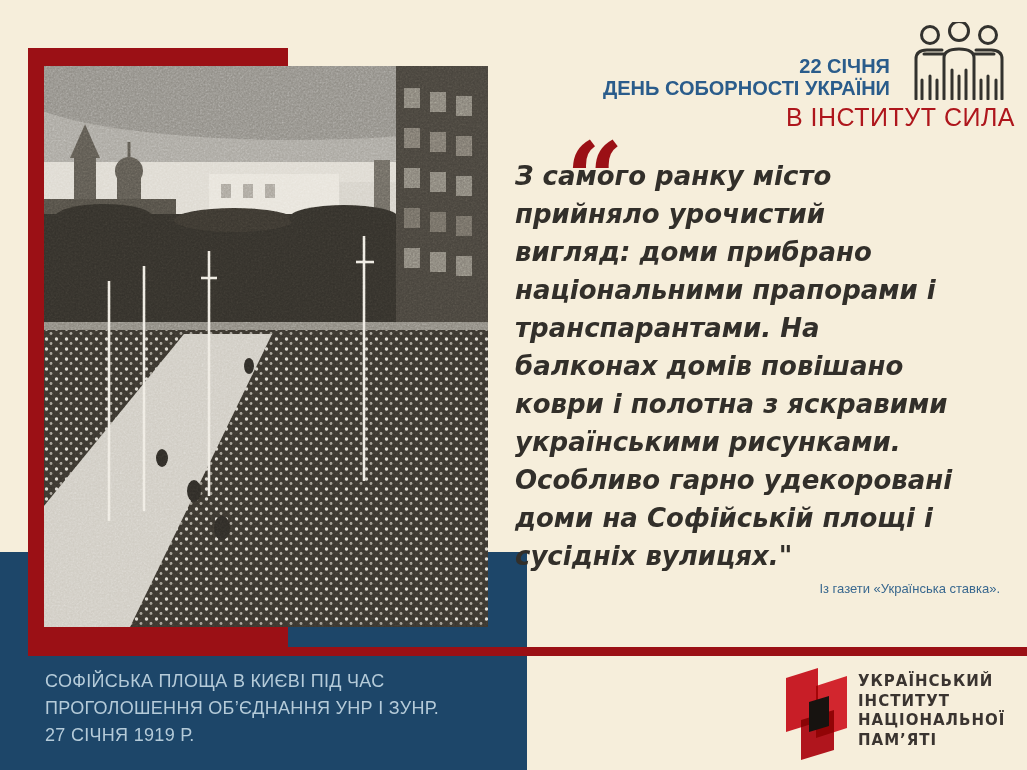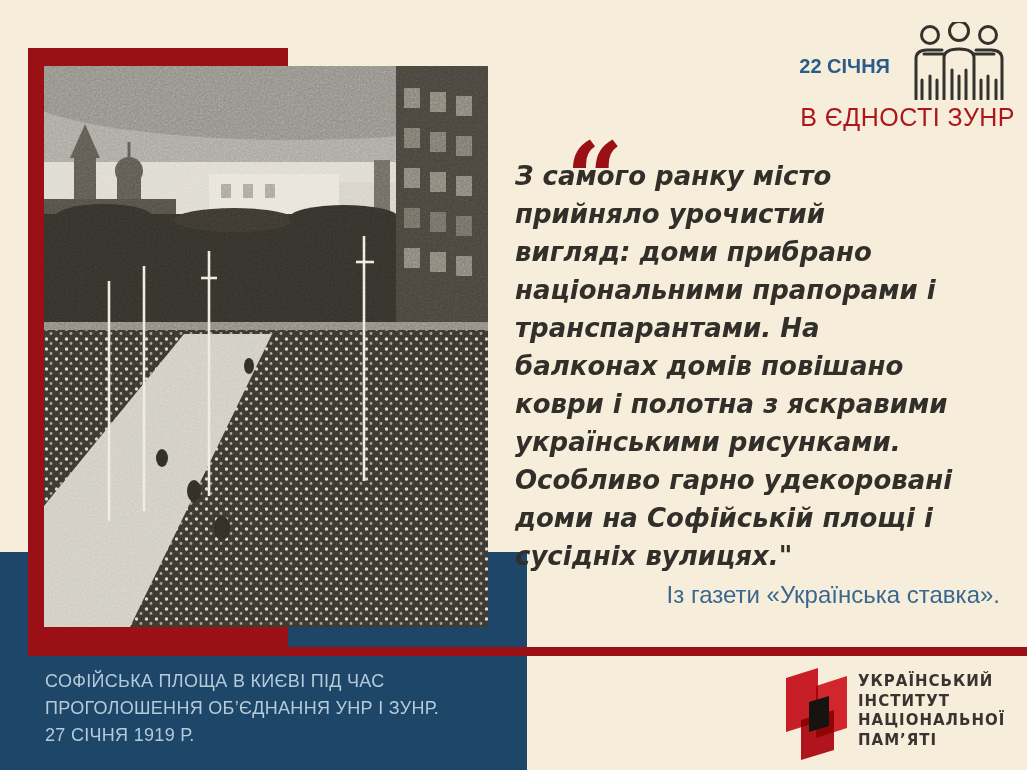--- a/index.html
+++ b/index.html
@@ -25,21 +25,21 @@
     font-family:"DejaVu Serif",serif;font-weight:bold;
     font-size:100px;line-height:100px;color:#9b1015;
   }
   .quote-text{
     position:absolute;top:157px;right:20px;width:492px;
     text-align:left;white-space:pre-line;
     font-family:"DejaVu Sans",sans-serif;
     font-weight:bold;font-style:italic;
     font-size:26px;line-height:38px;color:#322f2a;
   }
-  .quote-attr{position:absolute;top:581px;right:27px;color:#39688f;font-size:24px;white-space:nowrap;}
+  .quote-attr{position:absolute;top:581px;right:27px;color:#39688f;font-size:13px;white-space:nowrap;}
   
   .photo-caption{
     position:absolute;left:45px;top:668px;width:445px;
     color:#b5cbd9;font-size:18px;line-height:27px;
     letter-spacing:.3px;white-space:pre-line;
   }
   
   .logo-mark{position:absolute;left:781px;top:665px;width:72px;height:96px;isolation:isolate;}
   .logo-text{
     position:absolute;left:858px;top:672px;
@@ -126,21 +126,22 @@
       <ellipse cx="205" cy="300" rx="5" ry="8" fill="#2e2b26"></ellipse>
 
       <path d="M100,200 V445 M165,185 V430 M320,170 V415 M65,215 V455" stroke="#eeeae1" stroke-width="2.5" fill="none"></path>
       <path d="M312,196 H330 M157,212 H173" stroke="#eeeae1" stroke-width="2.5"></path>
 
       <rect width="444" height="561" filter="url(#grain)" style="mix-blend-mode:overlay;opacity:.55"></rect>
     </svg>
   </div>
 
   <div class="hdr-date">22 СІЧНЯ</div>
-  <div class="hdr-slogan">В ЄДНОСТІ ЗУНР</div>
+  <div class="hdr-title">ДЕНЬ СОБОРНОСТІ УКРАЇНИ</div>
+  <div class="hdr-slogan">В ІНСТИТУТ СИЛА</div>
 
   <div class="people-icon">
     <svg width="102" height="78" viewBox="0 0 102 78" fill="none" stroke="#33322e" stroke-width="3" stroke-linecap="round">
       <circle cx="22" cy="13" r="8.5"></circle>
       <circle cx="51" cy="9" r="9.5"></circle>
       <circle cx="80" cy="13" r="8.5"></circle>
       <path d="M8,77 L8,37 Q8,28 19,28 L34,28"></path>
       <path d="M94,77 L94,37 Q94,28 83,28 L68,28"></path>
       <path d="M36,77 L36,36 Q36,27 51,27 Q66,27 66,36 L66,77"></path>
       <path d="M16,32 L36,32 M66,32 L86,32"></path>

